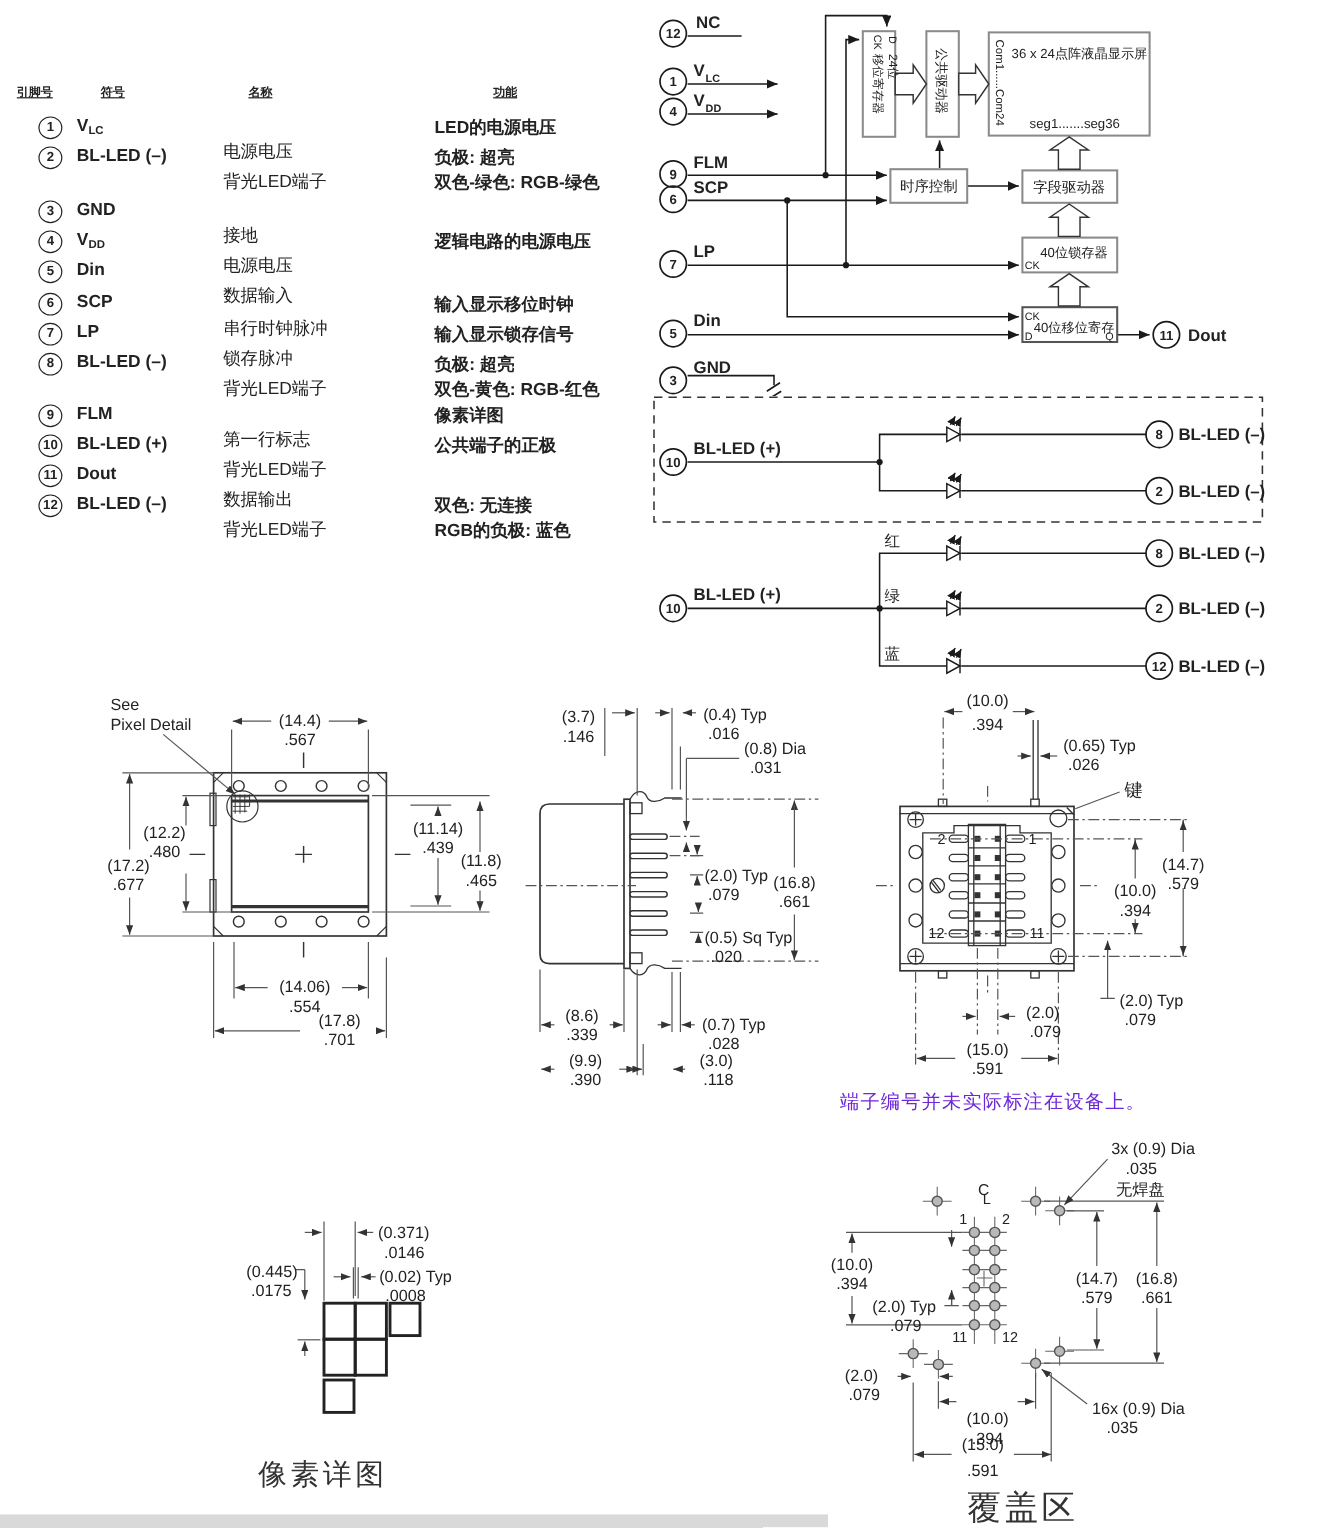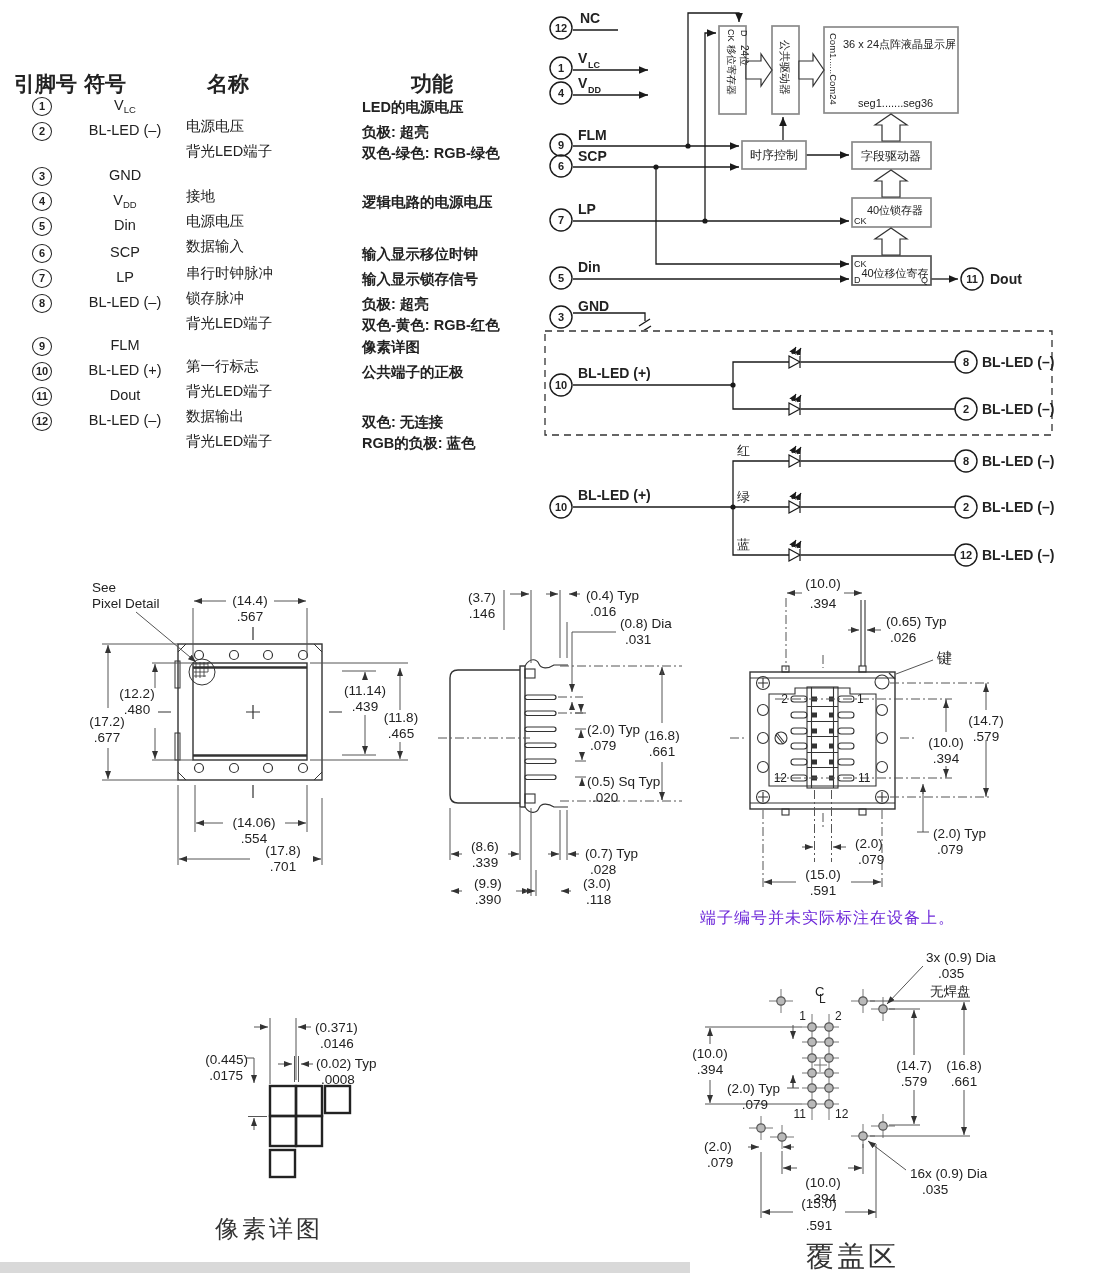--- a/index.html
+++ b/index.html
@@ -1,26 +1,26 @@
 <!DOCTYPE html>
 <html><head>
 <meta charset="utf-8">
 <style>
   html,body{margin:0;padding:0;background:#fff;}
   #page{position:relative;width:1100px;height:1273px;background:#fff;overflow:hidden;
         font-family:"Liberation Sans",sans-serif;color:#222;}
   .abs{position:absolute;}
   svg text{font-family:"Liberation Sans",sans-serif;fill:#222;}
   
-  .phead{position:absolute;font-size:21px;font-weight:bold;color:#222;}
+  .phead{position:absolute;font-size:10px;font-weight:bold;text-decoration:underline;color:#222;}
   .prow{position:absolute;left:20px;display:grid;grid-template-columns:44px 122px 176px 200px;font-size:14.5px;}
   .c-pin{text-align:center;}
   .pincirc{display:inline-flex;align-items:center;justify-content:center;min-width:14px;height:17px;
            border:1.6px solid #222;border-radius:50%;font-size:11px;font-weight:bold;padding:0 2px;line-height:1;}
-  .c-sym{text-align:center;font-weight:normal;}
+  .c-sym{text-align:left;font-weight:bold;}
   .c-sym .sub{font-size:9.5px;vertical-align:-3px;}
   .c-name{padding-left:0;margin-top:20px;}
   .c-func div{line-height:21px;font-weight:bold;}
   .note-line{font-size:16px;color:#6d28d9;letter-spacing:1px;}
   .cap{font-size:24px;color:#333;letter-spacing:3px;}
   .graybar{background:#d9d9d9;}
 </style>
 </head>
 <body>
 

